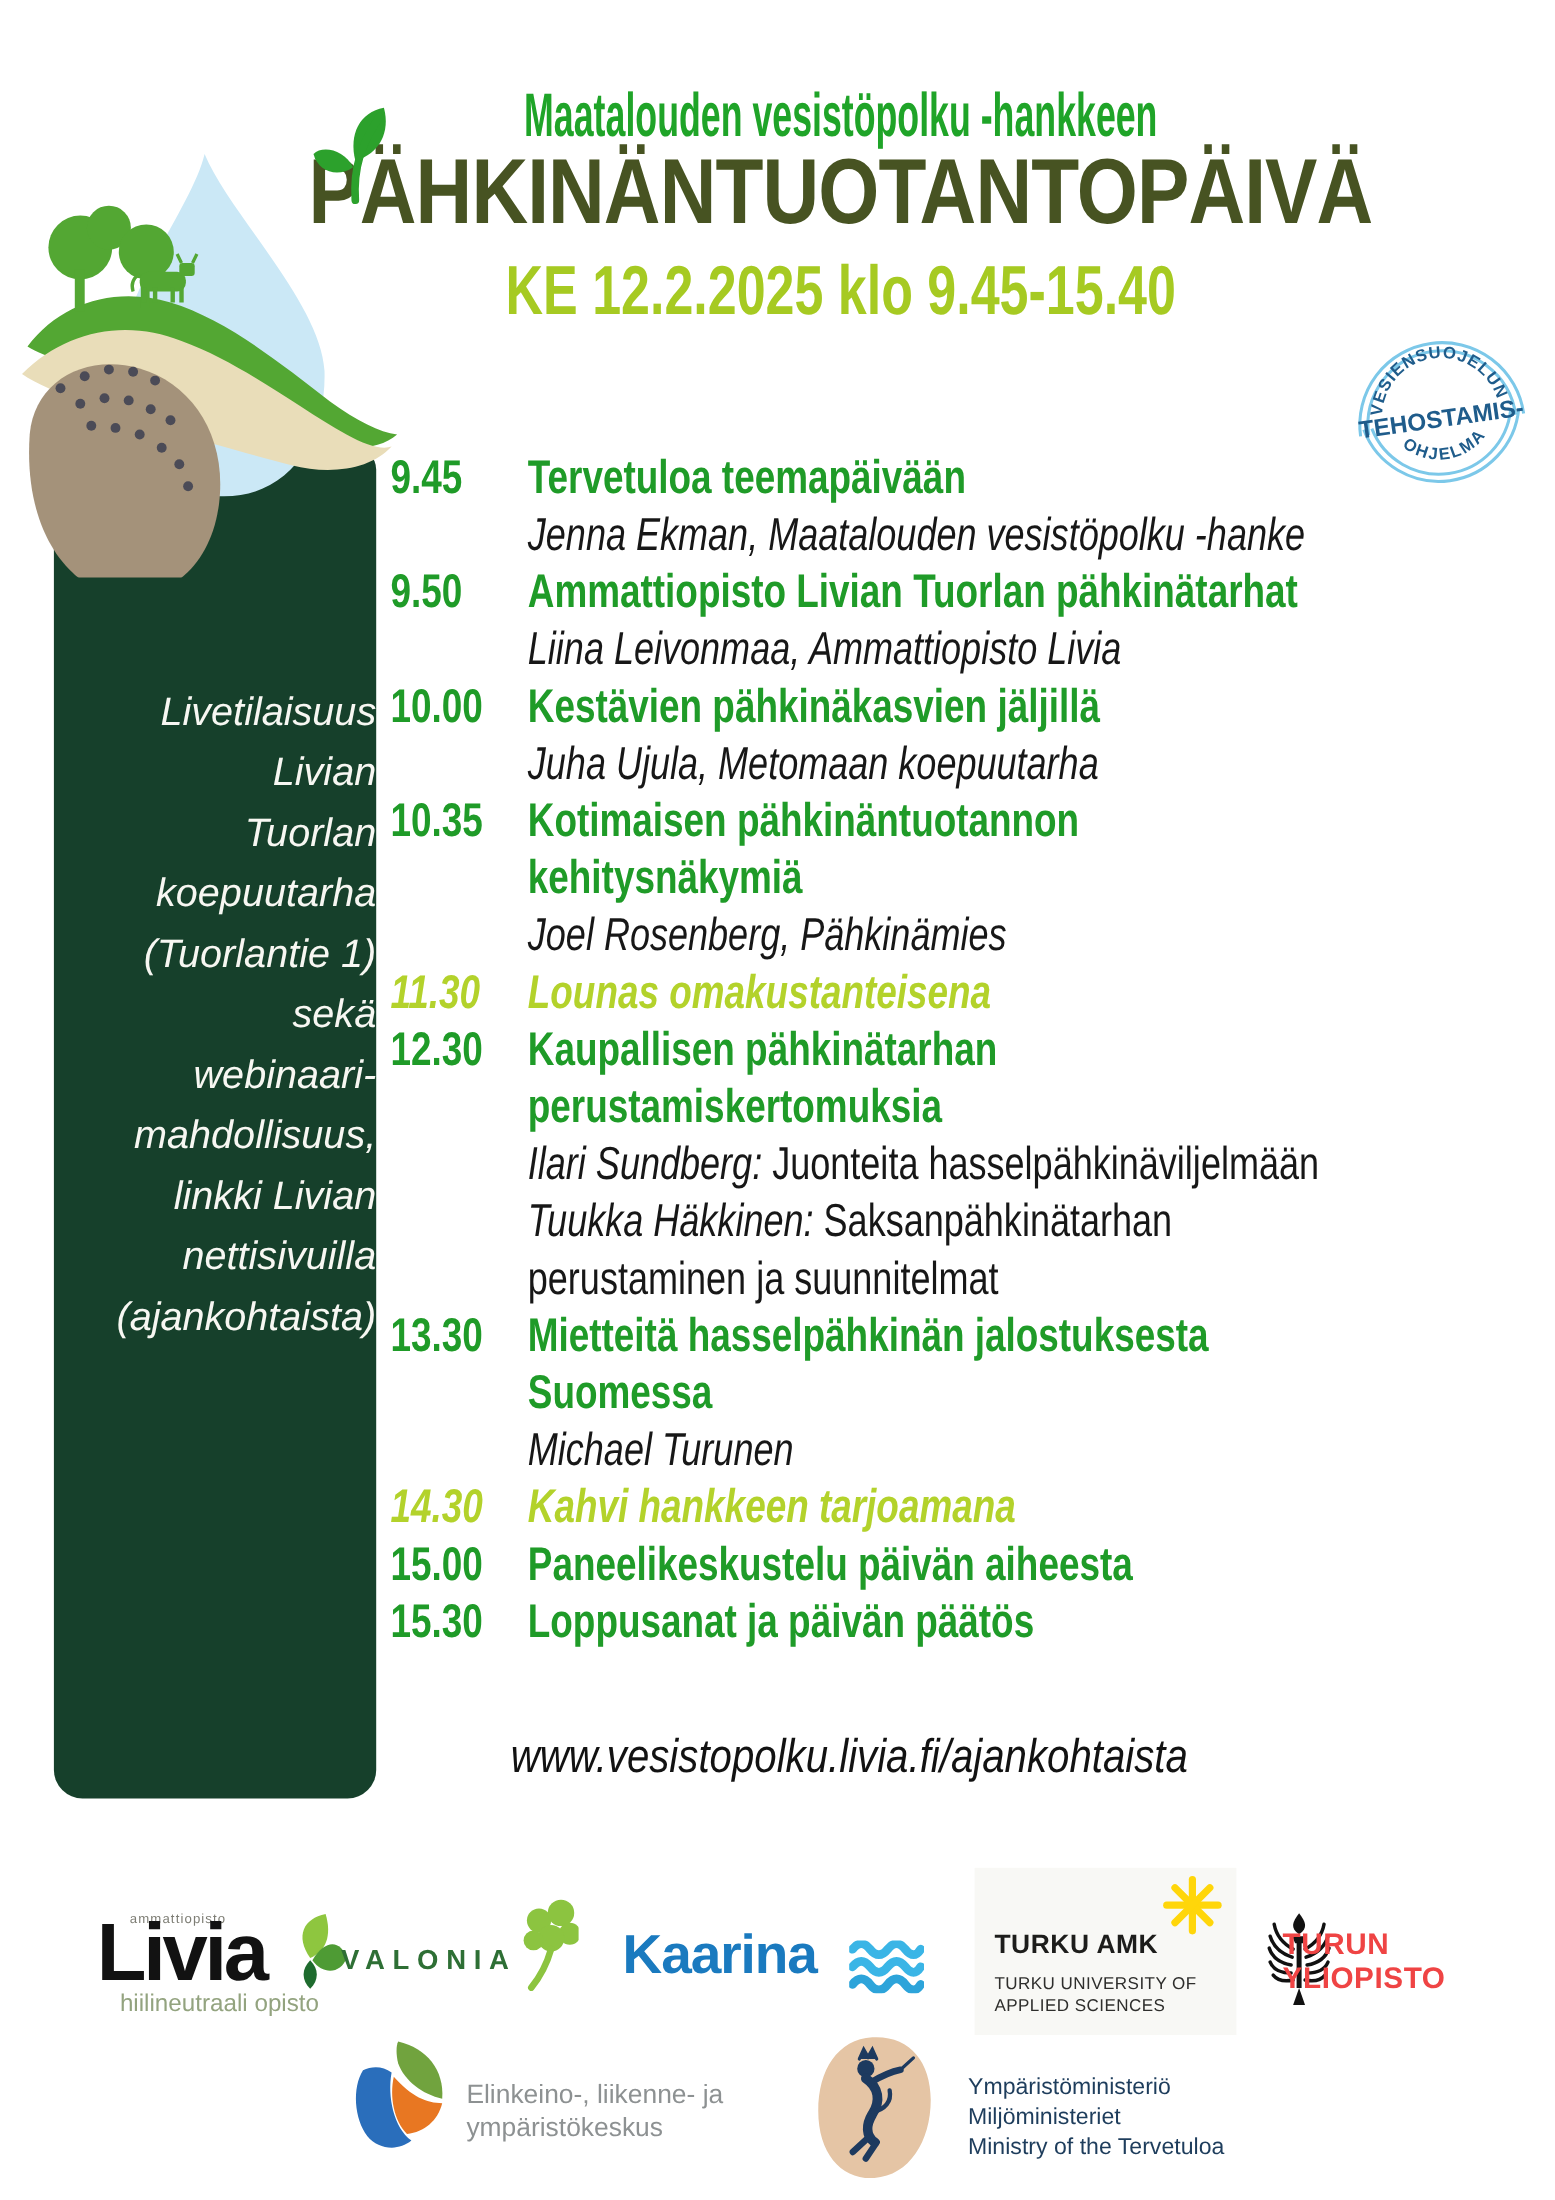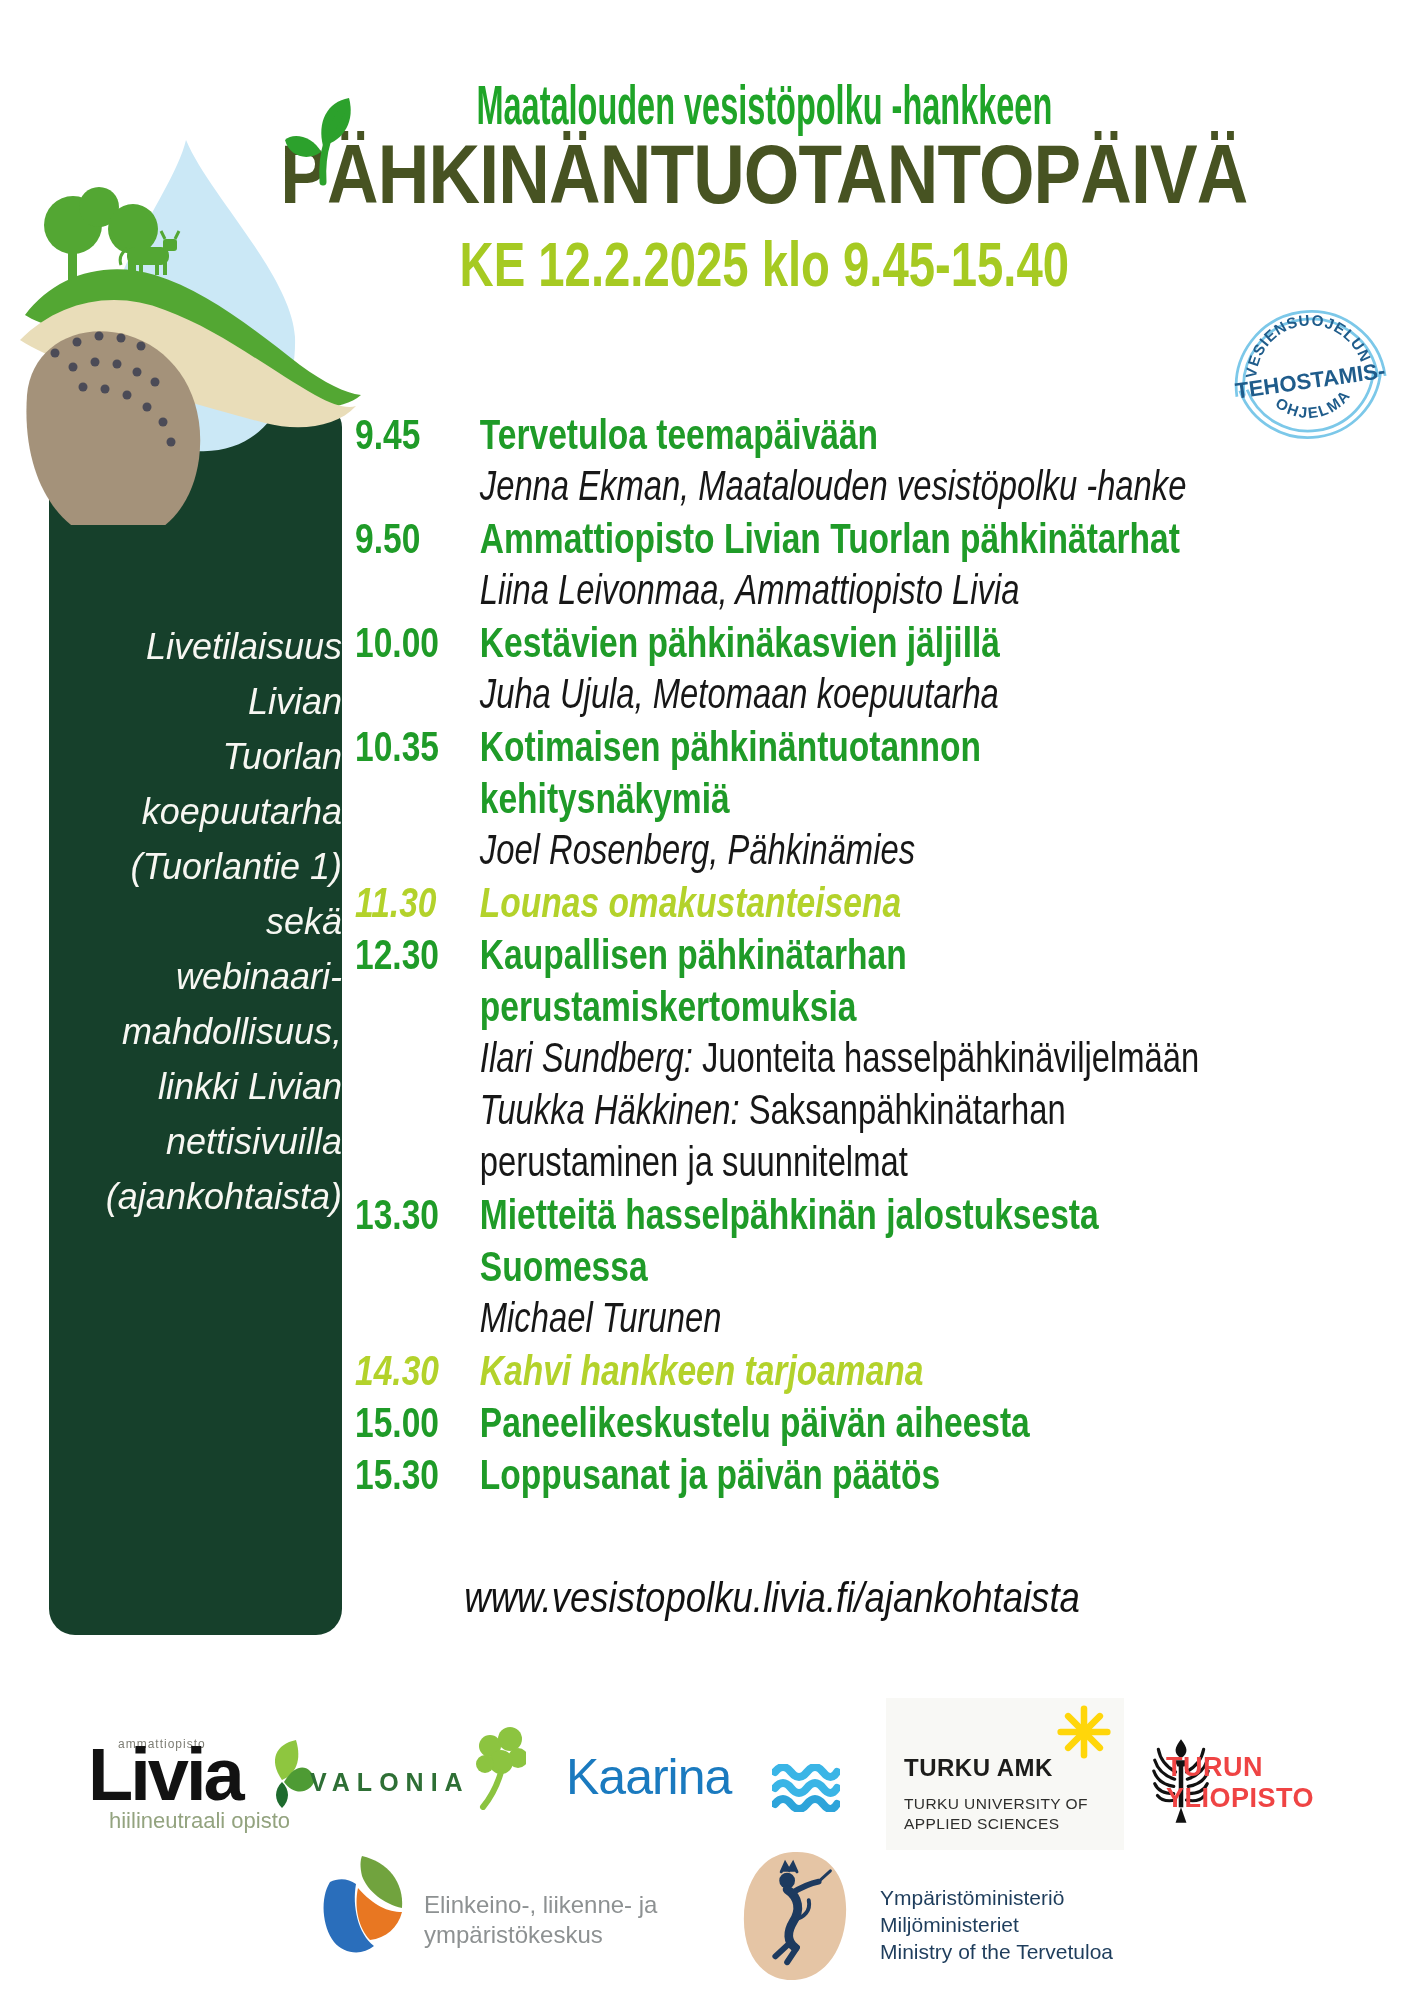--- a/index.html
+++ b/index.html
@@ -41,21 +41,21 @@
 
   
   .art{position:absolute;left:15px;top:125px;width:380px;height:400px;z-index:3;}
   .title-leaf{position:absolute;left:283px;top:96px;width:74px;height:92px;z-index:4;}
   .livia-top{position:absolute;left:118px;top:1737px;font-size:12px;color:#7d7d74;letter-spacing:1px;}
   .livia-name{position:absolute;left:88px;top:1740px;font-size:74px;font-weight:bold;color:#121212;letter-spacing:-3px;line-height:70px;}
   .livia-bottom{position:absolute;left:88px;top:1808px;font-size:22px;color:#93a37f;margin-left:21px;}
   .livia-leaves{position:absolute;left:252px;top:1738px;width:64px;height:76px;}
   .valonia-name{position:absolute;left:310px;top:1768px;font-size:25px;font-weight:bold;color:#2e6f35;letter-spacing:7px;}
   .valonia-clover{position:absolute;left:474px;top:1726px;width:52px;height:84px;}
-  .kaarina-name{position:absolute;left:566px;top:1748px;font-size:50px;font-weight:normal;color:#1a7abf;letter-spacing:-1px;}
+  .kaarina-name{position:absolute;left:566px;top:1748px;font-size:50px;font-weight:bold;color:#1a7abf;letter-spacing:-1px;}
   .kaarina-waves{position:absolute;left:772px;top:1764px;width:68px;height:48px;}
   .turkuamk-box{position:absolute;left:886px;top:1698px;width:238px;height:152px;background:#f8f8f5;}
   .turkuamk-name{position:absolute;left:18px;top:56px;font-size:24px;font-weight:bold;color:#1d1d1b;letter-spacing:0.5px;}
   .turkuamk-star{position:absolute;left:170px;top:6px;width:56px;height:56px;}
   .turkuamk-sub{position:absolute;left:18px;top:96px;font-size:15.5px;color:#2e2e2c;line-height:20px;letter-spacing:0.4px;}
   .utu-torch{position:absolute;left:1152px;top:1734px;width:58px;height:94px;}
   .utu-text{position:absolute;left:1166px;top:1752px;font-size:27px;font-weight:bold;color:#ef4444;line-height:31px;letter-spacing:0.5px;}
   .ely-icon{position:absolute;left:318px;top:1854px;width:90px;height:106px;}
   .ely-text{position:absolute;left:424px;top:1890px;font-size:24px;color:#8d9192;line-height:30px;}
   .ym-blob{position:absolute;left:736px;top:1848px;width:118px;height:140px;}

